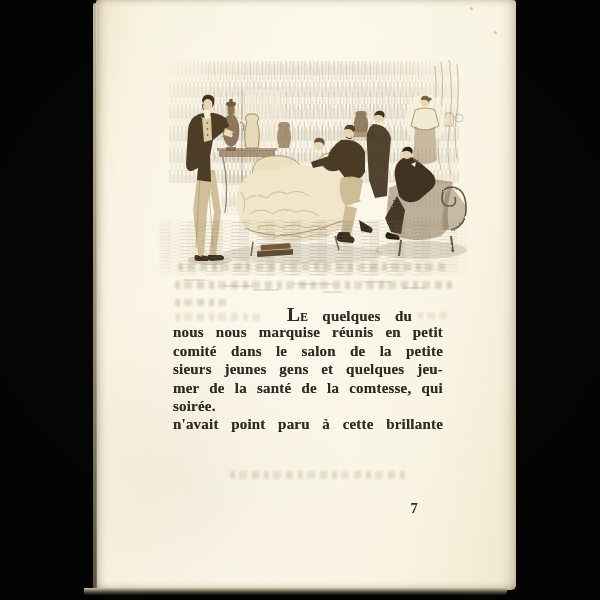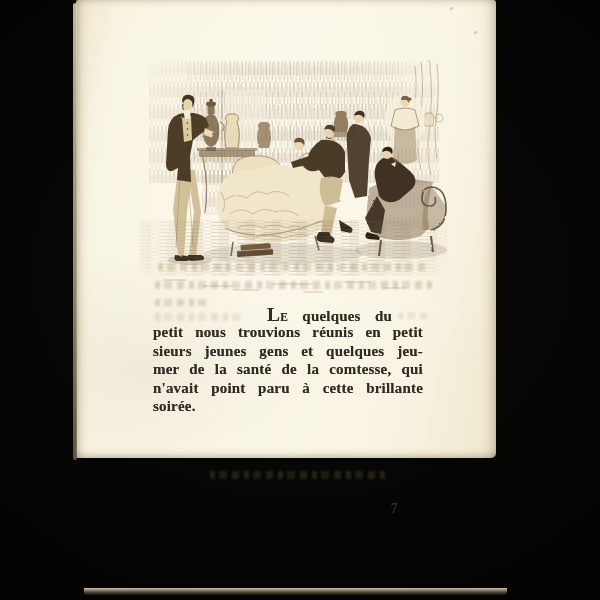--- a/index.html
+++ b/index.html
@@ -1,21 +1,21 @@
 <!DOCTYPE html>
 <html><head>
 <meta charset="utf-8">
 <style>
   html,body{margin:0;padding:0;}
   body{width:600px;height:600px;background:#000;overflow:hidden;
        font-family:"Liberation Serif", serif;}
   .photo{position:relative;width:600px;height:600px;background:
     radial-gradient(140% 120% at 50% 45%, #0b0a09 0%, #000 70%);}
   
-  .page{position:absolute;left:76px;top:0;width:420px;height:458px;
+  .page{position:absolute;left:96px;top:0;width:420px;height:590px;
     background:
       radial-gradient(120% 90% at 50% 38%, rgba(255,255,250,.28), rgba(0,0,0,0) 62%),
       radial-gradient(60% 40% at 18% 80%, rgba(120,100,60,.07), rgba(0,0,0,0) 70%),
       linear-gradient(100deg,#efe6cc 0%, #f8f3e0 10%, #fbf7e9 45%, #f8f3e1 78%, #f0e8cf 100%);
     box-shadow: inset 7px 0 11px -6px rgba(80,60,30,.45),
                 inset -9px 0 14px -8px rgba(95,75,45,.42),
                 inset 0 -7px 9px -6px rgba(80,60,30,.28),
                 inset 0 4px 8px -6px rgba(120,100,60,.25);
     border-radius:2px 3px 5px 2px;}
   .page::before{content:"";position:absolute;left:-3px;top:3px;bottom:-2px;width:4px;
@@ -239,25 +239,26 @@
     <div class="ghost g4"></div>
     <div class="ghost g5"></div>
     <div class="ghost g6"></div>
 
     <div class="textblock">
       <div class="line line-first">
         <span><span class="initial">L</span><span class="smallcap">E</span></span>
         <span>quelques</span>
         <span>du</span>
       </div>
-      <div class="line">petit nous trouvions réunis en petit</div>
+      <div class="line">nous nous marquise réunis en petit</div>
+      <div class="line">comité dans le salon de la petite</div>
       <div class="line">sieurs jeunes gens et quelques jeu-</div>
       <div class="line">mer de la santé de la comtesse, qui</div>
+      <div class="line line-end">soirée.</div>
       <div class="line">n'avait point paru à cette brillante</div>
-      <div class="line line-end">soirée.</div>
     </div>
 
     <div class="folio">7</div>
 
     <div class="speck s1"></div>
     <div class="speck s2"></div>
   </div>
 
   <div class="page-edge-bottom"></div>
 </div>

